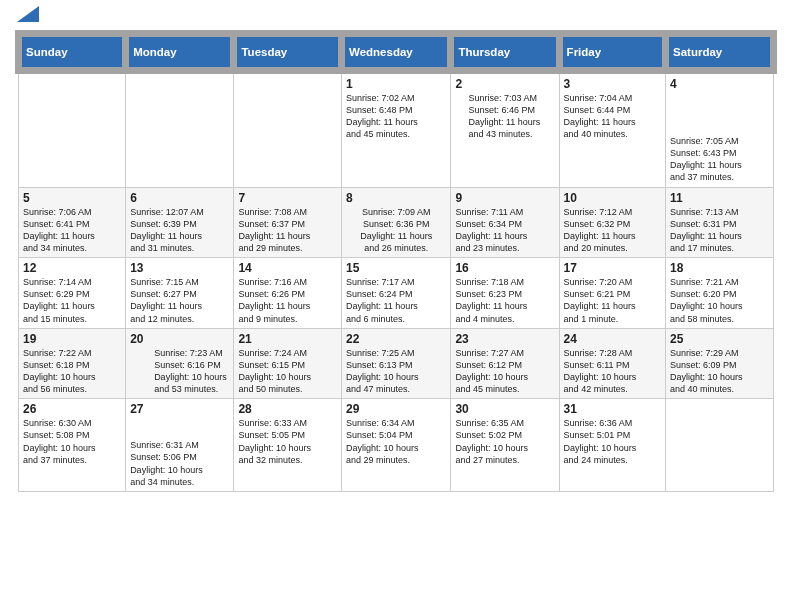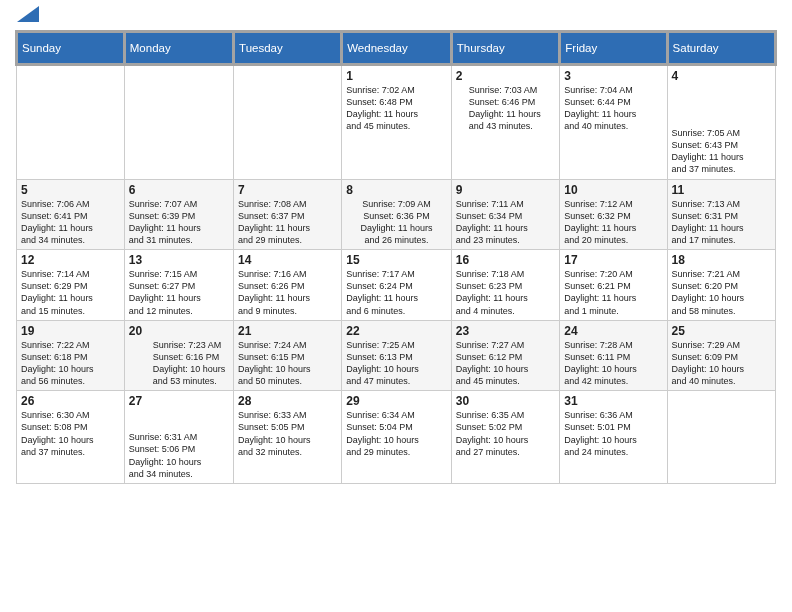--- a/index.html
+++ b/index.html
@@ -42,24 +42,24 @@
     }
     .calendar {
       width: 100%;
       border-collapse: collapse;
       border: 1px solid #ccc;
     }
     .calendar th {
       background: #2e6db4;
       color: #fff;
       font-size: 11.5px;
-      font-weight: normal;
+      font-weight: bold;
       padding: 9px 4px;
       text-align: left;
-      border: 3px solid #a3a3a3;
+      border: 7px solid #a3a3a3;
     }
     .calendar td {
       vertical-align: top;
       width: 113px;
       min-height: 70px;
       border: 1px solid #ccc;
       padding: 3px 4px;
       font-size: 9.5px;
       color: #222;
       background: #fff;
@@ -155,21 +155,21 @@
         <tr>
           <td>
             <span class="day-num">5</span>
             <div class="day-info" style="white-space: pre-line;">Sunrise: 7:06 AM
 Sunset: 6:41 PM
 Daylight: 11 hours
 and 34 minutes.</div>
           </td>
           <td>
             <span class="day-num">6</span>
-            <div class="day-info" style="white-space: pre-line;">Sunrise: 7:07 AM
+            <div class="day-info" style="white-space: pre-line;">Sunrise: 12:07 AM
 Sunset: 6:39 PM
 Daylight: 11 hours
 and 31 minutes.</div>
           </td>
           <td>
             <span class="day-num">7</span>
             <div class="day-info" style="white-space: pre-line;">Sunrise: 7:08 AM
 Sunset: 6:37 PM
 Daylight: 11 hours
 and 29 minutes.</div>

